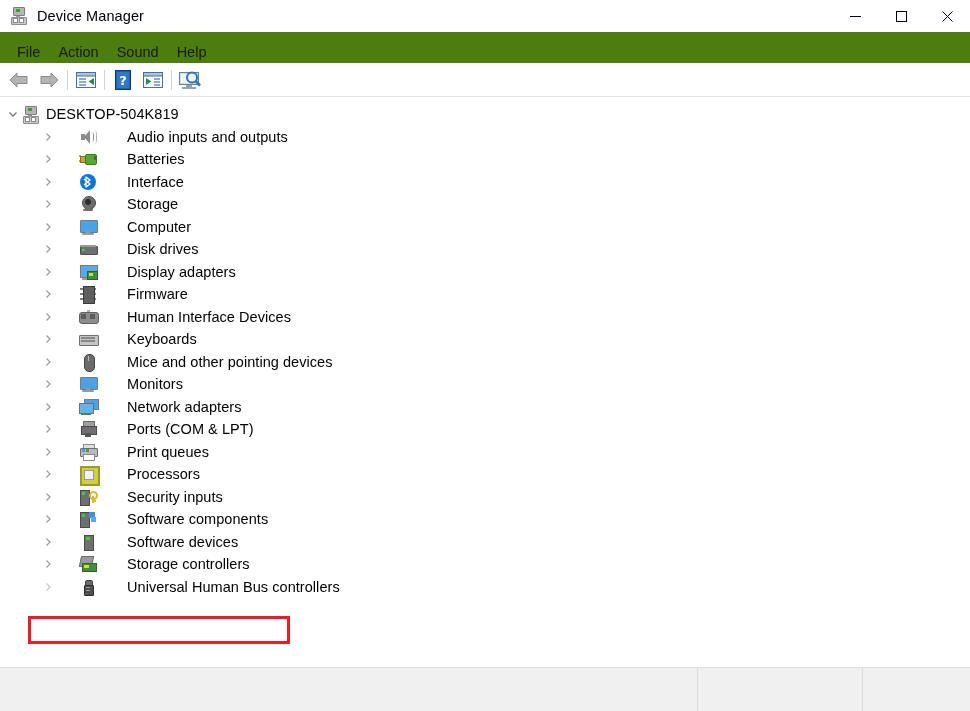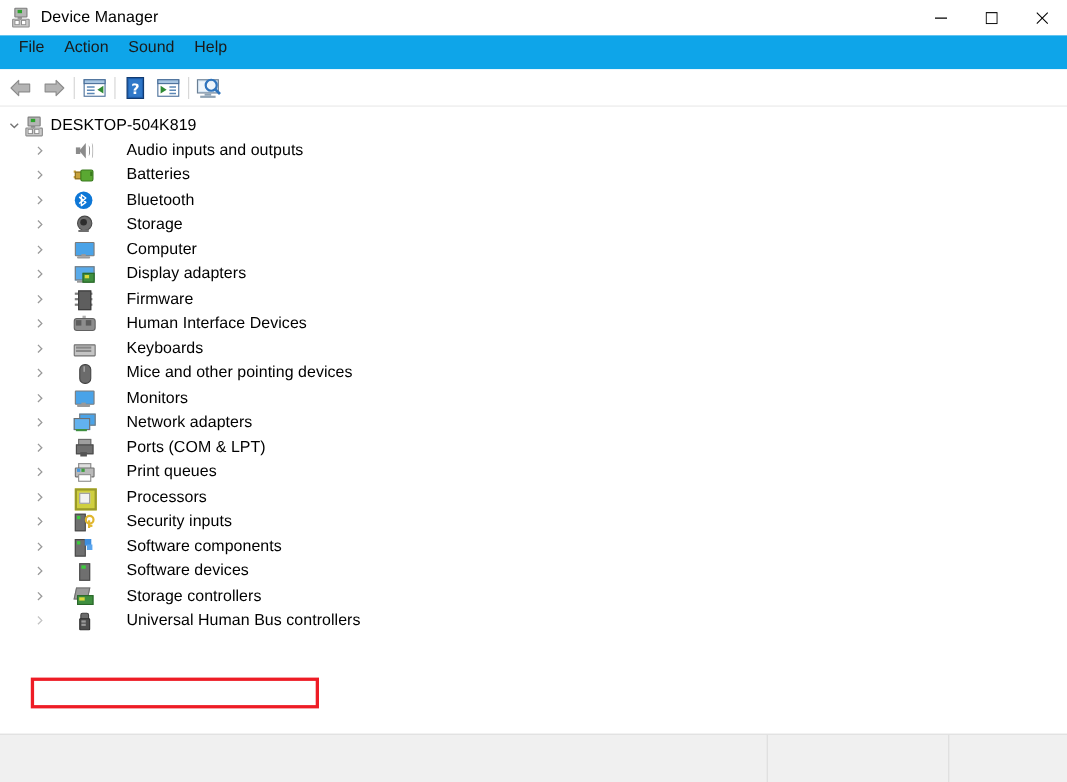--- a/index.html
+++ b/index.html
@@ -59,23 +59,23 @@
     height: 32px;
     display: flex;
     align-items: center;
     justify-content: center;
   }
 
   
   .menubar {
     height: 31px;
     min-height: 31px;
-    background: #0ea5e9;
-    display: flex;
-    align-items: flex-start;
+    background: #4d7c0f;
+    display: flex;
+    align-items: flex-end;
     padding-left: 8px;
   }
   .menu-item {
     font-size: 14.5px;
     color: #1a1a1a;
     padding: 3px 9px;
     white-space: nowrap;
   }
 
   
@@ -132,21 +132,21 @@
     position: relative;
     flex: 0 0 auto;
     margin-right: 7px;
   }
   .trow .tlabel {
     font-size: 14.5px;
     color: #000000;
     letter-spacing: 0.05px;
   }
   .trow.root { padding-left: 5px; }
-  .trow.child { padding-left: 28px; gap: 23px; }
+  .trow.child { padding-left: 40px; gap: 23px; }
 
   .highlight-box {
     position: absolute;
     left: 28px;
     top: 519px;
     width: 256px;
     height: 22px;
     border: 3px solid #ee1c25;
     box-sizing: content-box;
     pointer-events: none;
@@ -454,21 +454,21 @@
         <svg width="10" height="10" viewBox="0 0 10 10">
             <path d="M3.5 1.5 L7 5 L3.5 8.5" fill="none" stroke="#9a9a9a" stroke-width="1.2"></path>
           </svg>
       </span>
       <span class="ticon">
         <span class="ic bt-circle"></span>
         <svg class="ic" style="left:4px;top:3px;" width="10" height="12" viewBox="0 0 10 12">
           <path d="M3 1 L7 4 L3 7.5 L3 1 Z M3 11 L7 8 L3 4.5 L3 11 Z M1 3 L3 4.8 M1 9 L3 7.2" fill="none" stroke="#ffffff" stroke-width="1.3" stroke-linejoin="round"></path>
         </svg>
       </span>
-      <span class="tlabel">Bluetooth</span>
+      <span class="tlabel">Interface</span>
     </div>
 
     <div class="trow child">
       <span class="chev">
         <svg width="10" height="10" viewBox="0 0 10 10">
             <path d="M3.5 1.5 L7 5 L3.5 8.5" fill="none" stroke="#9a9a9a" stroke-width="1.2"></path>
           </svg>
       </span>
       <span class="ticon">
         <span class="ic cam-lens"></span>
@@ -486,20 +486,33 @@
           </svg>
       </span>
       <span class="ticon">
         <span class="ic mon-frame"></span>
           <span class="ic mon-stem"></span>
           <span class="ic mon-foot"></span>
       </span>
       <span class="tlabel">Computer</span>
     </div>
 
+    <div class="trow child">
+      <span class="chev">
+        <svg width="10" height="10" viewBox="0 0 10 10">
+            <path d="M3.5 1.5 L7 5 L3.5 8.5" fill="none" stroke="#9a9a9a" stroke-width="1.2"></path>
+          </svg>
+      </span>
+      <span class="ticon">
+        <span class="ic dd-body"></span>
+          <span class="ic dd-top"></span>
+          <span class="ic dd-led"></span>
+      </span>
+      <span class="tlabel">Disk drives</span>
+    </div>
 
     <div class="trow child">
       <span class="chev">
         <svg width="10" height="10" viewBox="0 0 10 10">
             <path d="M3.5 1.5 L7 5 L3.5 8.5" fill="none" stroke="#9a9a9a" stroke-width="1.2"></path>
           </svg>
       </span>
       <span class="ticon">
         <span class="ic da-frame"></span>
           <span class="ic da-foot"></span>

